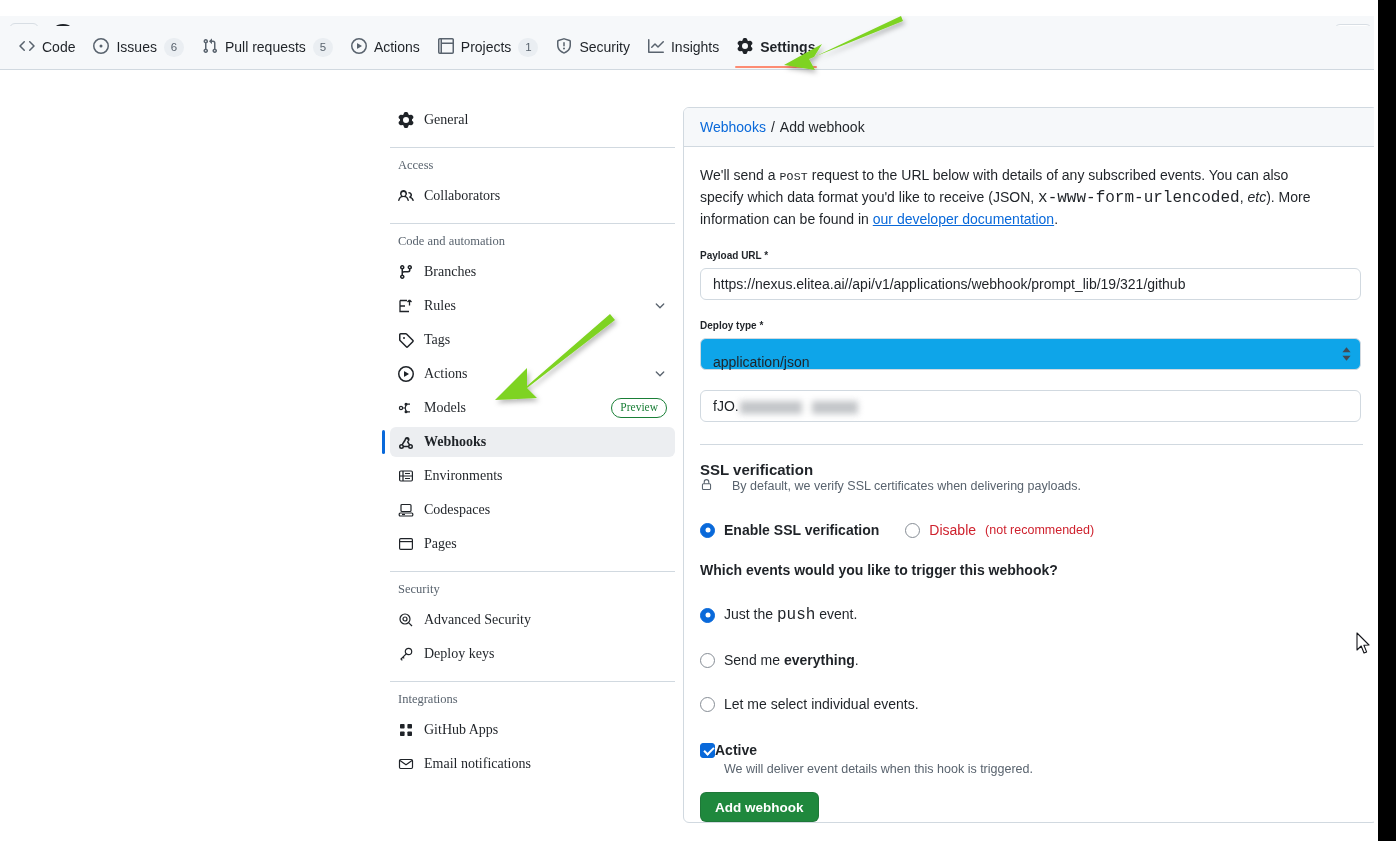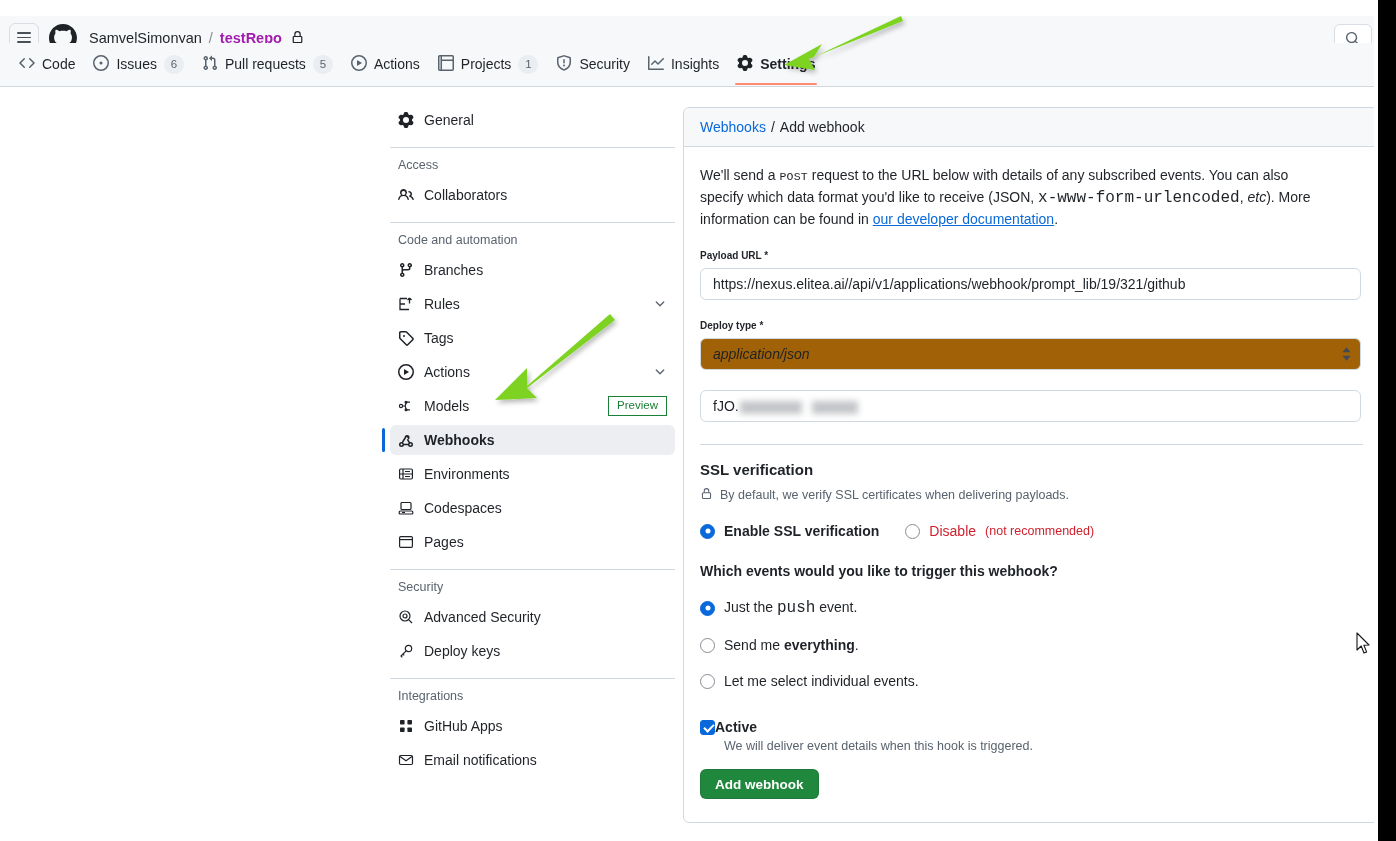--- a/index.html
+++ b/index.html
@@ -36,21 +36,21 @@
   .search-stub {
     position: absolute; right: 6px; top: 8px;
     width: 38px; height: 29px;
     border: 1px solid #d8dee4; border-radius: 6px;
     background: #ffffff;
     display: flex; align-items: center; padding-left: 10px;
   }
 
   
   .navbar {
-    position: absolute; left: 0; top: 43px; width: 1378px; height: 44px;
+    position: absolute; left: 0; top: 26px; width: 1378px; height: 44px;
     background: #f6f8fa;
     border-bottom: 1px solid #d1d9e0;
     display: flex; align-items: flex-start; padding-left: 10px;
   }
   .nav-item {
     position: relative;
     display: flex; align-items: center; gap: 7px;
     height: 42px; padding: 0 9px;
     font-size: 14px; color: #1f2328;
     cursor: pointer; white-space: nowrap;
@@ -67,21 +67,21 @@
     background: #eaeef2; border-radius: 10px;
     font-size: 11.5px; color: #59636e;
   }
 
   
   .settings-wrap {
     position: absolute; left: 0; top: 88px; width: 1378px; height: 753px;
     background: #ffffff;
   }
   .sidebar {
-    position: absolute; left: 390px; top: 17px; width: 285px;
+    position: absolute; left: 390px; top: 17px; width: 285px; font-family: Liberation Serif, serif;
   }
   .side-item {
     display: flex; align-items: center; gap: 10px;
     height: 30px; padding: 0 8px; margin-bottom: 4px;
     border-radius: 6px; font-size: 14px; color: #1f2328; cursor: pointer;
     position: relative;
   }
   .side-item .side-ico { width: 16px; height: 16px; display: inline-flex; align-items: center; justify-content: center; color: #1f2328; flex: none; }
   .side-item .side-label { flex: 1; line-height: 1; }
   .side-item.active { background: #eceef1; font-weight: 600; }
@@ -89,21 +89,21 @@
     content: ""; position: absolute; left: -8px; top: 3px;
     width: 3px; height: 24px; background: #0969da; border-radius: 3px;
   }
   .side-group-title {
     font-size: 12.5px; color: #59636e; padding: 0 8px; margin: 10px 0 8px 0;
   }
   .side-divider { height: 1px; background: #d1d9e0; margin: 12px 0 4px 0; }
   .chev { color: #59636e; display: inline-flex; }
   .badge-preview {
     display: inline-flex; align-items: center; justify-content: center;
-    height: 20px; padding: 0 8px; border: 1px solid #1a7f37; border-radius: 0;
+    height: 20px; padding: 0 8px; border: 1px solid #1a7f37; border-radius: 10px;
     color: #1a7f37; font-size: 11.5px; font-weight: 500; line-height: 1;
   }
 
   
   .card {
     position: absolute; left: 683px; top: 19px; width: 695px; height: 716px;
     border: 1px solid #d1d9e0; border-radius: 6px; background: #ffffff;
     overflow: hidden;
   }
   .card-head {
@@ -127,40 +127,40 @@
   .field-label { font-size: 10px; font-weight: 600; margin-bottom: 7px; }
   .inp {
     width: 661px; height: 32px; border: 1px solid #d1d9e0; border-radius: 6px;
     background: #ffffff; padding: 0 12px;
     font-size: 14px; color: #1f2328; line-height: 30px;
     white-space: nowrap; overflow: hidden;
   }
   .sel {
     position: relative;
     width: 661px; height: 32px; border: 1px solid #d1d9e0; border-radius: 6px;
-    background: #a16207; padding: 0 12px; line-height: 30px;
-    font-size: 14px; color: #1f2328; cursor: pointer; font-style: italic;
+    background: #0ea5e9; padding: 8px 12px; line-height: 30px;
+    font-size: 14px; color: #1f2328; cursor: pointer;
   }
   .sel-arrows {
     position: absolute; right: 9px; top: 50%; transform: translateY(-50%);
     display: flex; flex-direction: column; gap: 2px; color: #424a53;
   }
   .secret-mask {
     display: inline-block; vertical-align: middle;
     width: 118px; height: 13px; margin-left: 1px;
     background: linear-gradient(90deg,#b9bcc0 0 62px, #ffffff 62px 72px, #b9bcc0 72px 118px);
     filter: blur(3px); opacity: .85;
   }
 
   .hr { height: 1px; background: #d1d9e0; margin: 22px 0 0 0; width: 663px; }
 
   .sec-title { font-size: 15px; font-weight: 600; margin-top: 16px; }
-  .hint-row { display: flex; align-items: center; gap: 7px; margin-top: 9px; color: #59636e; font-size: 12.5px; }
-
-  .radio-row { display: flex; align-items: center; gap: 9px; margin-top: 20px; }
+  .hint-row { display: flex; align-items: center; gap: 19px; color: #59636e; font-size: 12.5px; }
+
+  .radio-row { display: flex; align-items: center; gap: 9px; margin-top: 28px; }
   .radio {
     width: 15px; height: 15px; border-radius: 50%; border: 1px solid #868d95;
     background: #fff; flex: none; position: relative; cursor: pointer;
   }
   .radio.on { border-color: #0969da; background: #0969da; }
   .radio.on::after {
     content: ""; position: absolute; left: 50%; top: 50%; transform: translate(-50%,-50%);
     width: 5px; height: 5px; border-radius: 50%; background: #fff;
   }
   .radio-label { font-size: 14px; color: #1f2328; cursor: pointer; }

